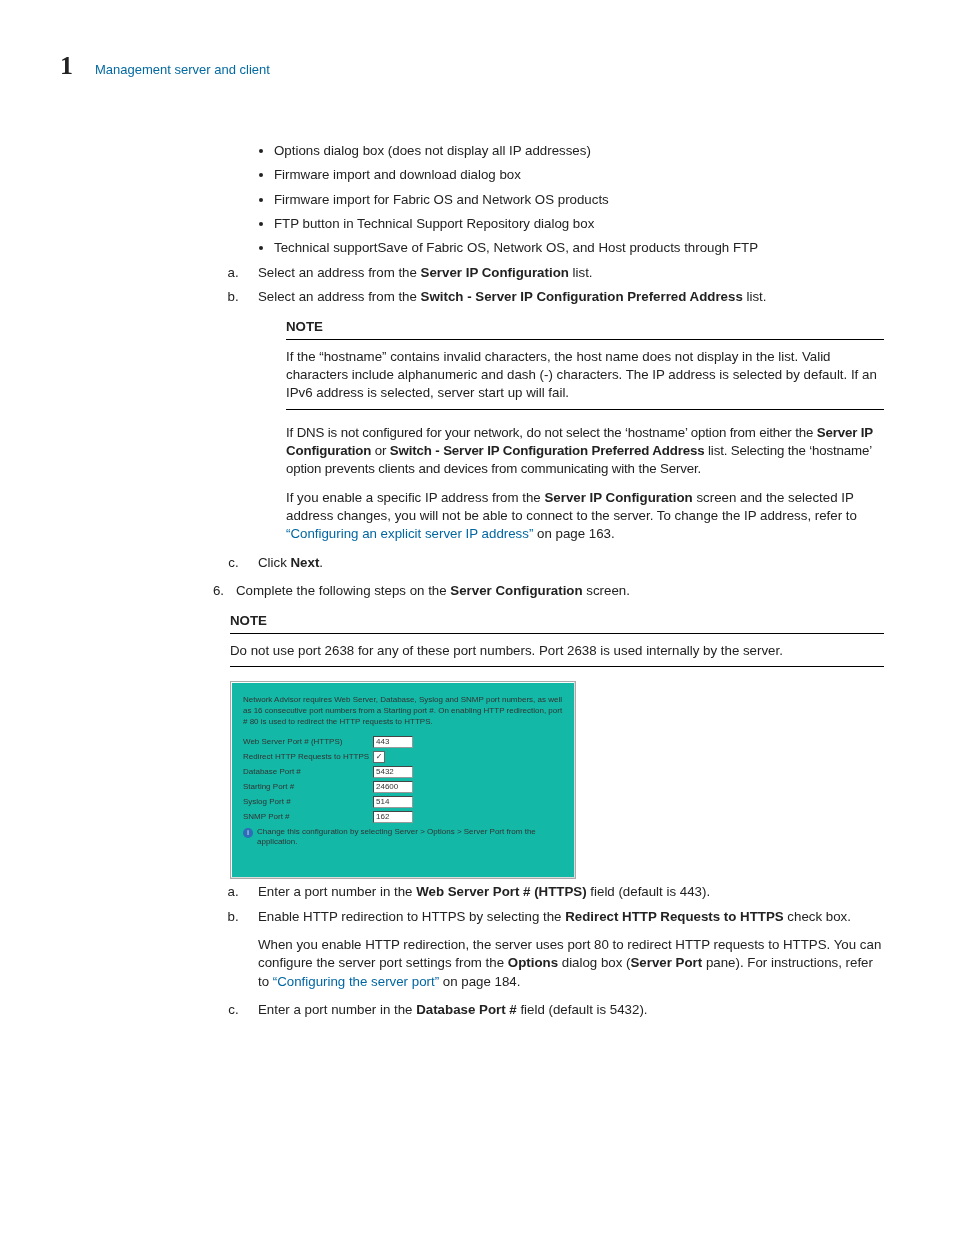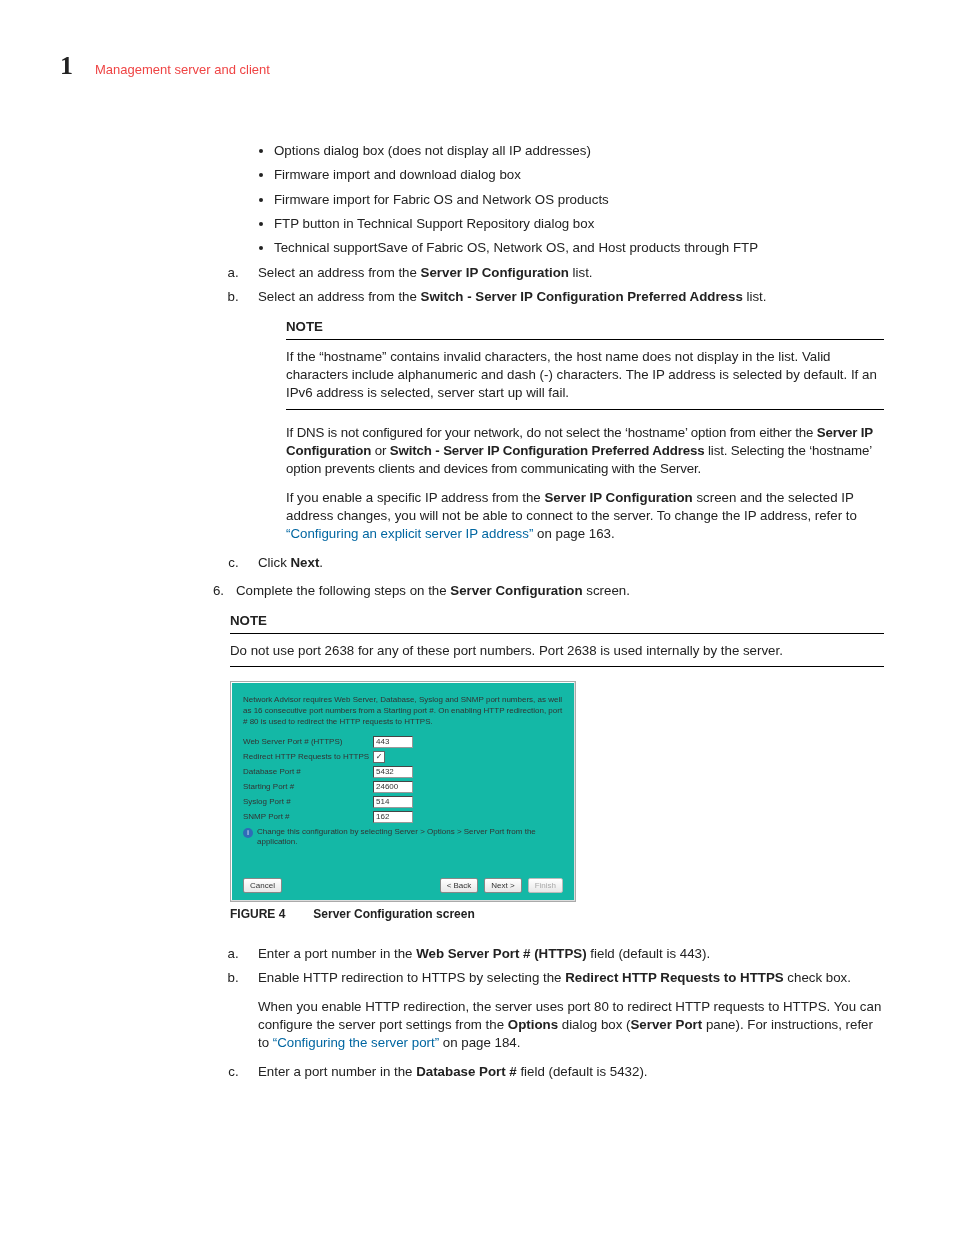--- a/index.html
+++ b/index.html
@@ -18,21 +18,21 @@
     gap: 22px;
     margin-bottom: 58px;
   }
   .chap-num {
     font-family: Georgia, 'Times New Roman', serif;
     font-size: 26px;
     font-weight: bold;
   }
   .chap-title {
     font-size: 13px;
-    color: #ef4444;
+    color: #0369a1;
   }
   .content {
     margin-left: 170px;
     margin-right: 10px;
     max-width: 660px;
   }
   ul.bullets {
     list-style: disc;
     margin: 16px 0 6px 0;
     padding-left: 44px;
@@ -130,21 +130,21 @@
     display: inline-flex;
     align-items: center;
     justify-content: center;
     font-size: 8px;
     line-height: 1;
   }
   .mock-info-row {
     display: flex;
     gap: 4px;
     margin-top: 4px;
-    margin-bottom: 30px;
+    margin-bottom: 22px;
     line-height: 1.35;
   }
   .mock-info-icon {
     width: 10px;
     height: 10px;
     border-radius: 50%;
     background: #2e6bb8;
     color: #fff;
     font-size: 7px;
     display: inline-flex;
@@ -268,33 +268,22 @@
     <div class="mock-row">
       <span class="mock-label">SNMP Port #</span>
       <span class="mock-input">162</span>
     </div>
 
     <div class="mock-info-row">
       <span class="mock-info-icon">i</span>
       <span>Change this configuration by selecting Server &gt; Options &gt; Server Port from the application.</span>
     </div>
 
-    <div class="mock-foot">
-      <span class="mock-btn">Cancel</span>
-      <span class="mock-foot-right">
-        <span class="mock-btn">&lt; Back</span>
-        <span class="mock-btn">Next &gt;</span>
-        <span class="mock-btn disabled">Finish</span>
-      </span>
-    </div>
   </div>
 
-  <div class="fig-caption">
-    <span class="bold">FIGURE 4</span><span class="bold">Server Configuration screen</span>
-  </div>
 
   <ol class="letters">
     <li>
       <span>Enter a port number in the </span><span class="bold">Web Server Port # (HTTPS)</span><span> field (default is 443).</span>
     </li>
     <li>
       <span>Enable HTTP redirection to HTTPS by selecting the </span><span class="bold">Redirect HTTP Requests to HTTPS</span><span> check box.</span>
 
       <div class="para" style="margin-top:10px;">
         <span>When you enable HTTP redirection, the server uses port 80 to redirect HTTP requests to HTTPS. You can configure the server port settings from the </span><span class="bold">Options</span><span> dialog box (</span><span class="bold">Server Port</span><span> pane). For instructions, refer to </span><span class="link">“Configuring the server port”</span><span> on page 184.</span>

